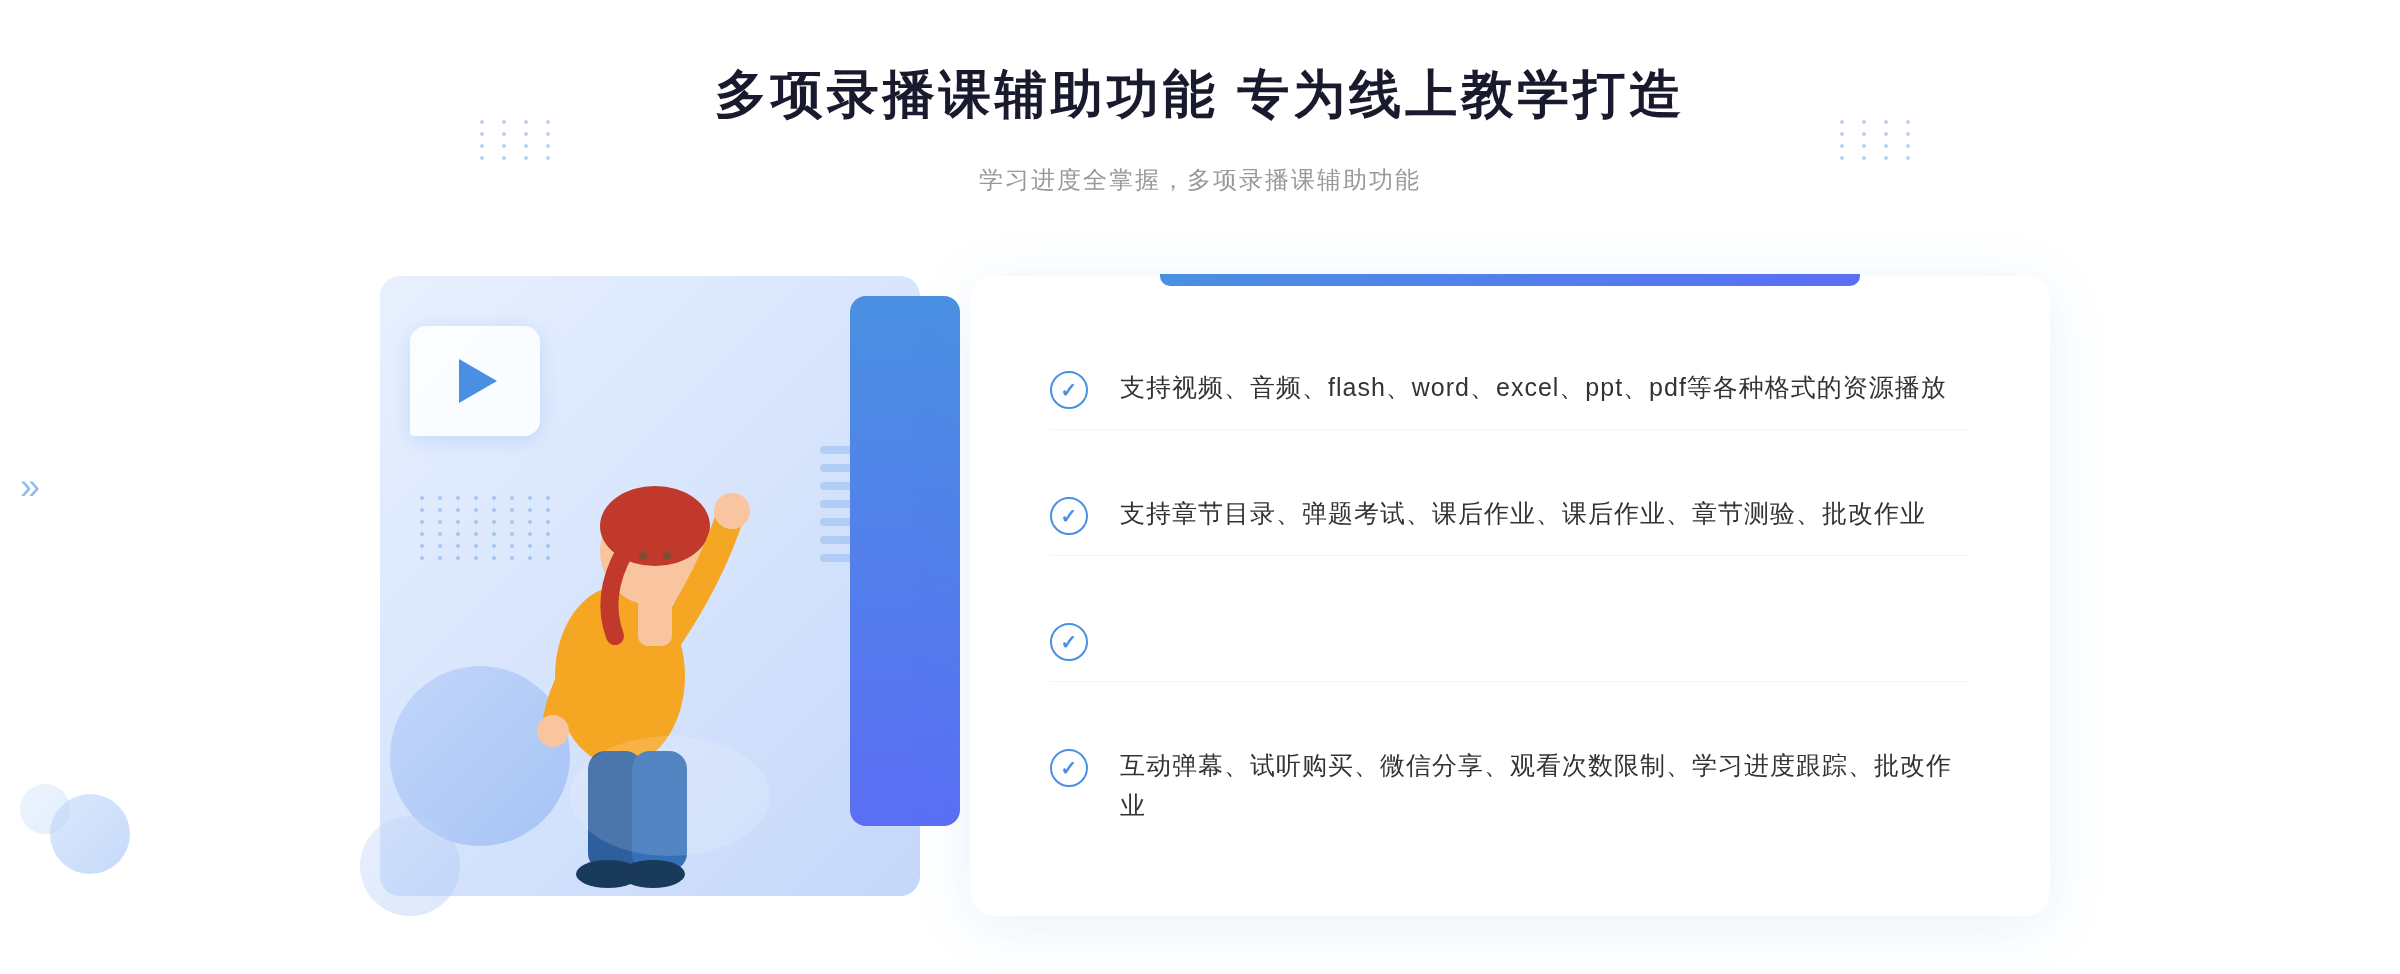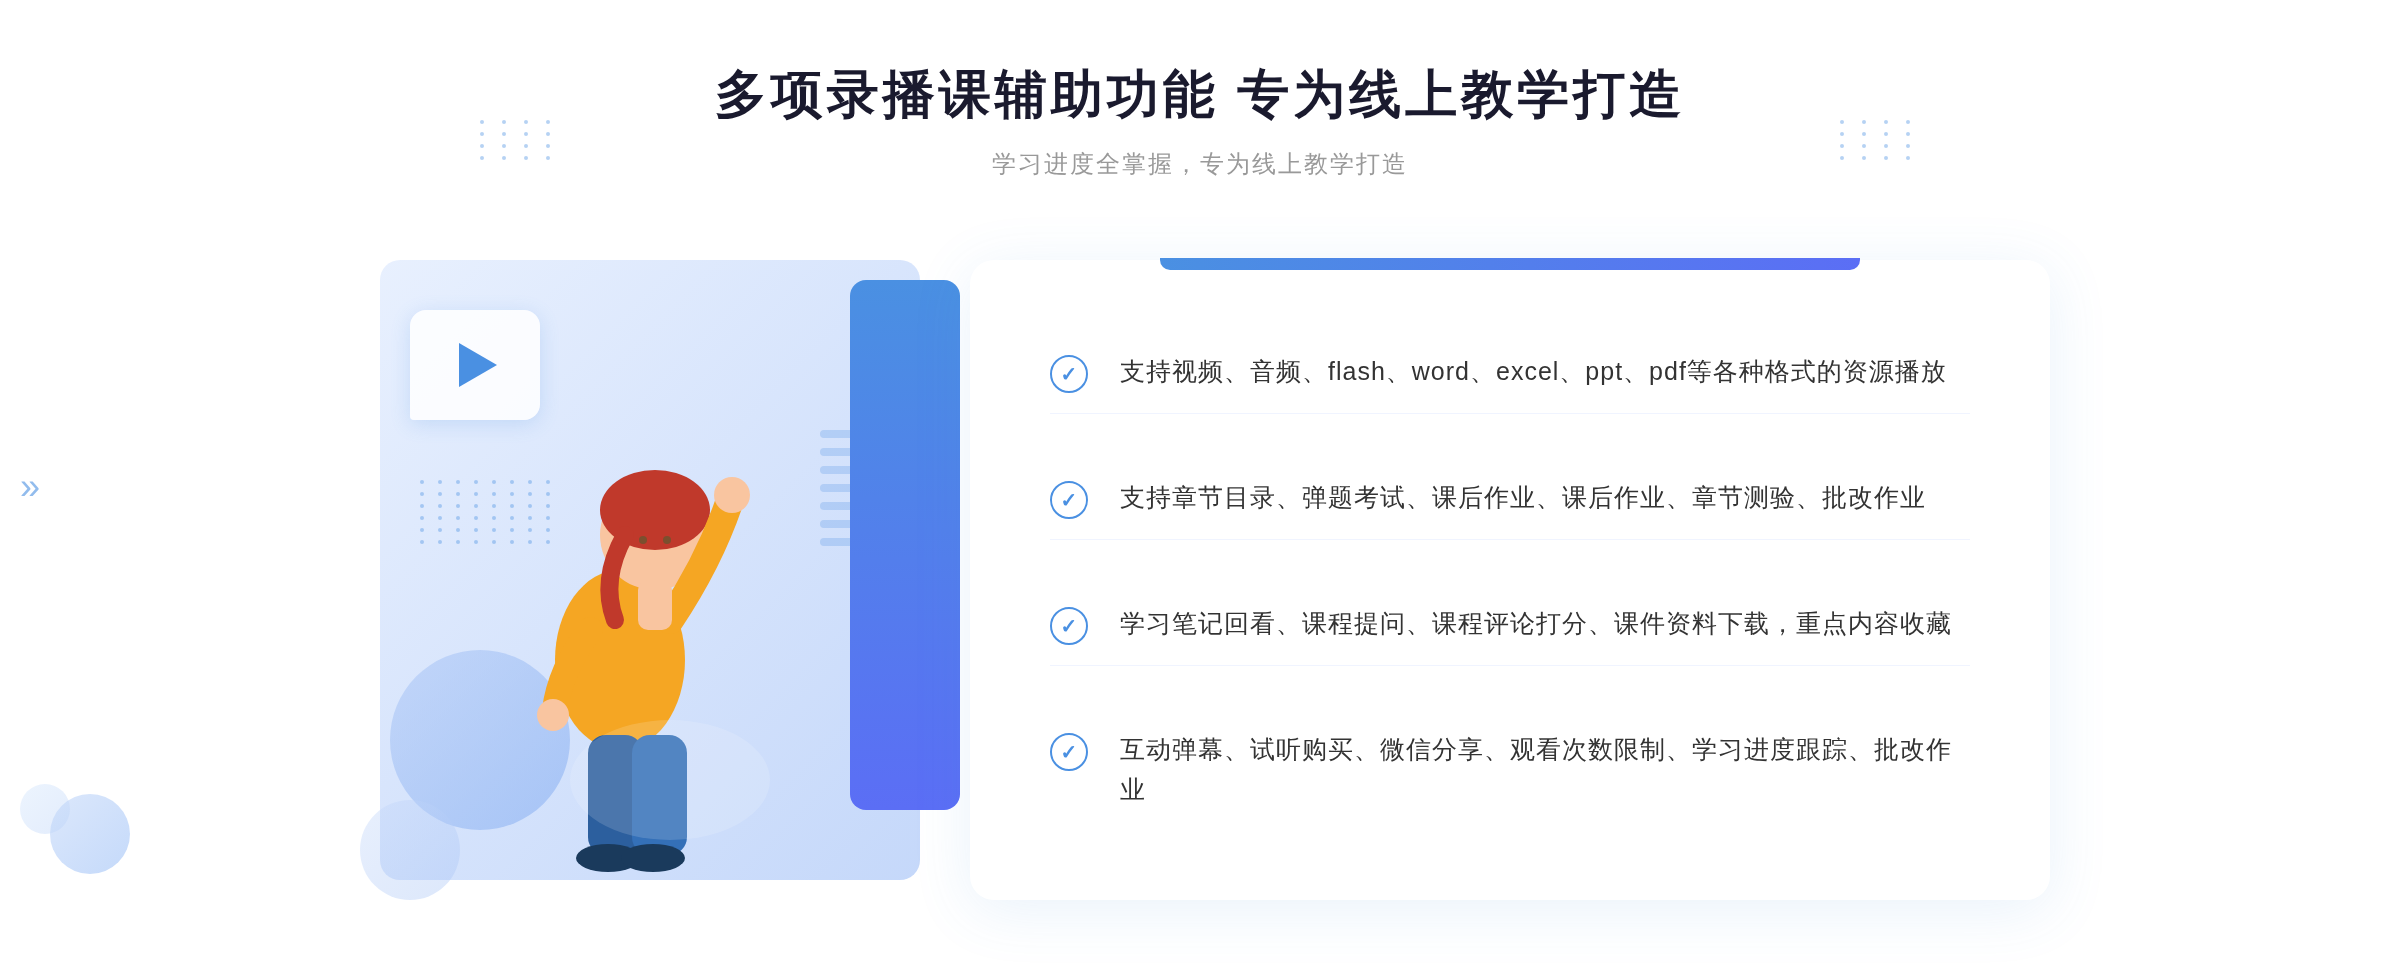--- a/index.html
+++ b/index.html
@@ -64,21 +64,21 @@
       text-align: center;
       margin-bottom: 50px;
       position: relative;
     }
 
     .main-title {
       font-size: 52px;
       font-weight: 700;
       color: #1a1a2e;
       letter-spacing: 4px;
-      margin-bottom: 18px;
+      margin-bottom: 34px;
     }
 
     .sub-title {
       font-size: 24px;
       color: #999999;
       letter-spacing: 2px;
     }
 
     
     .content-area {
@@ -374,21 +374,21 @@
         <span></span>
       <span></span>
         <span></span>
         <span></span>
         <span></span>
     </div>
   </div>
 
   <div class="header-section">
     <h1 class="main-title">多项录播课辅助功能 专为线上教学打造</h1>
-    <p class="sub-title">学习进度全掌握，专为线上教学打造</p>
+    <p class="sub-title">学习进度全掌握，多项录播课辅助功能</p>
   </div>
 
   <div class="content-area">
 
     <div class="illustration-area">
 
       <div class="illus-bg-card"></div>
 
       <div class="illus-blue-panel"></div>
 
@@ -514,21 +514,20 @@
         </div>
         <span class="feature-text">支持章节目录、弹题考试、课后作业、课后作业、章节测验、批改作业</span>
       </div>
 
       <div class="feature-item">
         <div class="check-icon">
           <div class="check-circle">
             <span class="check-mark">✓</span>
           </div>
         </div>
-        <span class="feature-text">学习笔记回看、课程提问、课程评论打分、课件资料下载，重点内容收藏</span>
       </div>
 
       <div class="feature-item">
         <div class="check-icon">
           <div class="check-circle">
             <span class="check-mark">✓</span>
           </div>
         </div>
         <span class="feature-text">互动弹幕、试听购买、微信分享、观看次数限制、学习进度跟踪、批改作业</span>
       </div>

